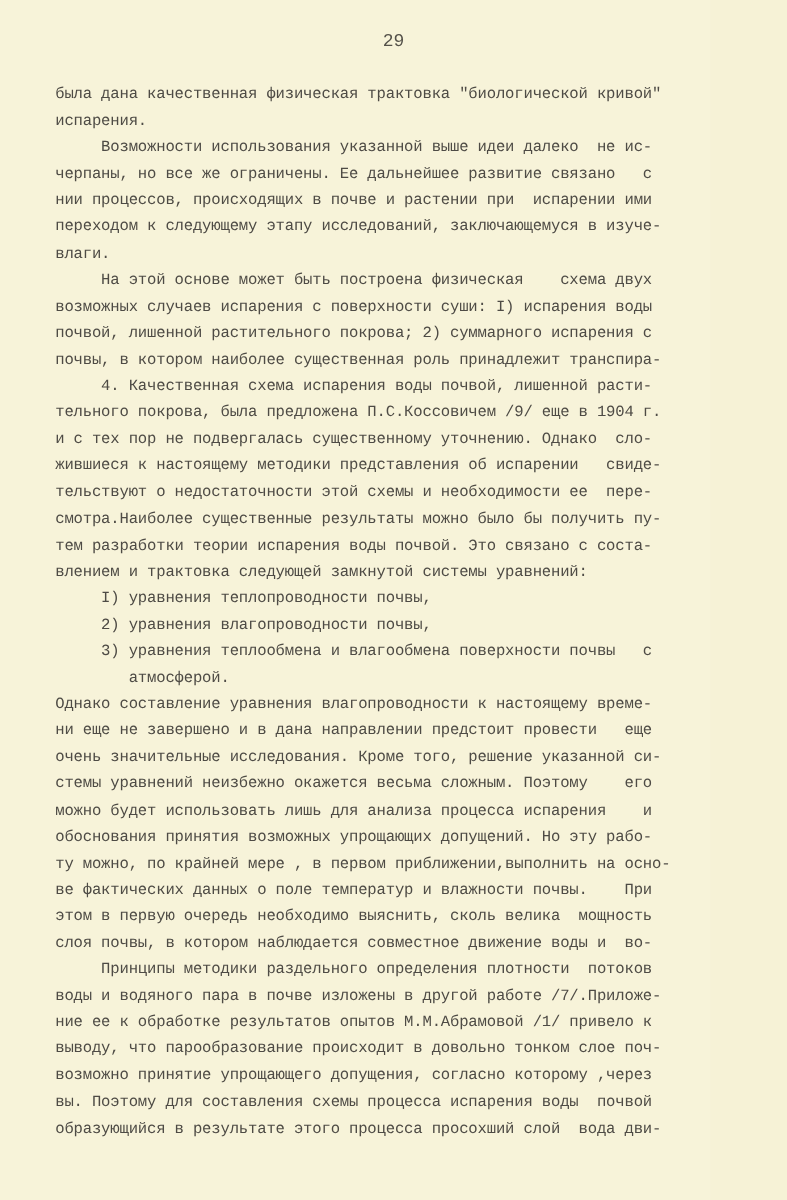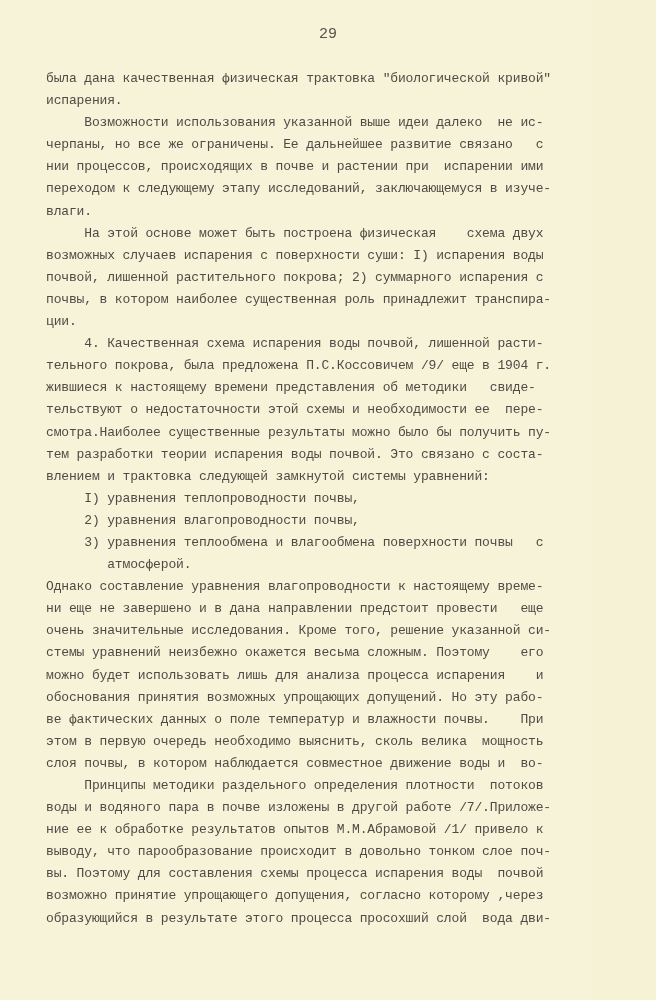--- a/index.html
+++ b/index.html
@@ -37,42 +37,43 @@
     <div class="line">испарения.</div>
     <div class="line">     Возможности использования указанной выше идеи далеко  не ис-</div>
     <div class="line">черпаны, но все же ограничены. Ее дальнейшее развитие связано   с</div>
     <div class="line">нии процессов, происходящих в почве и растении при  испарении ими</div>
     <div class="line">переходом к следующему этапу исследований, заключающемуся в изуче-</div>
     <div class="line">влаги.</div>
     <div class="line">     На этой основе может быть построена физическая    схема двух</div>
     <div class="line">возможных случаев испарения с поверхности суши: I) испарения воды</div>
     <div class="line">почвой, лишенной растительного покрова; 2) суммарного испарения с</div>
     <div class="line">почвы, в котором наиболее существенная роль принадлежит транспира-</div>
-    <div class="line">ции.</div>
     <div class="line">     4. Качественная схема испарения воды почвой, лишенной расти-</div>
     <div class="line">тельного покрова, была предложена П.С.Коссовичем /9/ еще в 1904 г.</div>
-    <div class="line">жившиеся к настоящему времени представления об методики   свиде-</div>
+    <div class="line">и с тех пор не подвергалась существенному уточнению. Однако  сло-</div>
+    <div class="line">жившиеся к настоящему методики представления об испарении   свиде-</div>
     <div class="line">тельствуют о недостаточности этой схемы и необходимости ее  пере-</div>
     <div class="line">смотра.Наиболее существенные результаты можно было бы получить пу-</div>
     <div class="line">тем разработки теории испарения воды почвой. Это связано с соста-</div>
     <div class="line">влением и трактовка следующей замкнутой системы уравнений:</div>
     <div class="line">     I) уравнения теплопроводности почвы,</div>
     <div class="line">     2) уравнения влагопроводности почвы,</div>
     <div class="line">     3) уравнения теплообмена и влагообмена поверхности почвы   с</div>
     <div class="line">        атмосферой.</div>
     <div class="line">Однако составление уравнения влагопроводности к настоящему време-</div>
     <div class="line">ни еще не завершено и в дана направлении предстоит провести   еще</div>
     <div class="line">очень значительные исследования. Кроме того, решение указанной си-</div>
     <div class="line">стемы уравнений неизбежно окажется весьма сложным. Поэтому    его</div>
     <div class="line">можно будет использовать лишь для анализа процесса испарения    и</div>
     <div class="line">обоснования принятия возможных упрощающих допущений. Но эту рабо-</div>
+    <div class="line">ту можно, по крайней мере , в первом приближении,выполнить на осно-</div>
     <div class="line">ве фактических данных о поле температур и влажности почвы.    При</div>
     <div class="line">этом в первую очередь необходимо выяснить, сколь велика  мощность</div>
     <div class="line">слоя почвы, в котором наблюдается совместное движение воды и  во-</div>
     <div class="line">     Принципы методики раздельного определения плотности  потоков</div>
     <div class="line">воды и водяного пара в почве изложены в другой работе /7/.Приложе-</div>
     <div class="line">ние ее к обработке результатов опытов М.М.Абрамовой /1/ привело к</div>
     <div class="line">выводу, что парообразование происходит в довольно тонком слое поч-</div>
+    <div class="line">возможно принятие упрощающего допущения, согласно которому ,через</div>
     <div class="line">вы. Поэтому для составления схемы процесса испарения воды  почвой</div>
-    <div class="line">возможно принятие упрощающего допущения, согласно которому ,через</div>
     <div class="line">образующийся в результате этого процесса просохший слой  вода дви-</div>
   </div>
 </div>
 
 </body></html>

